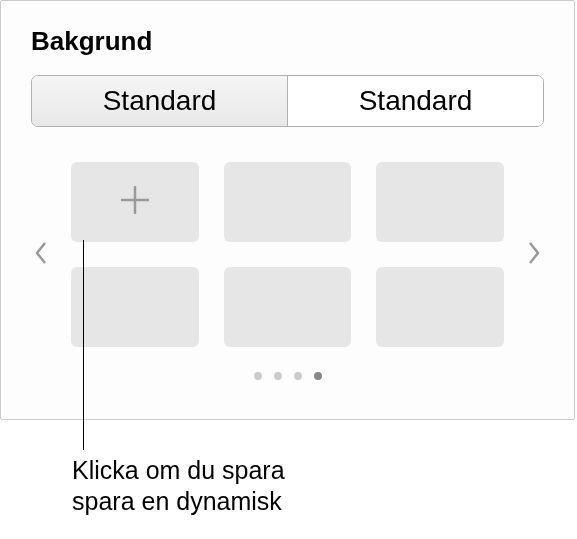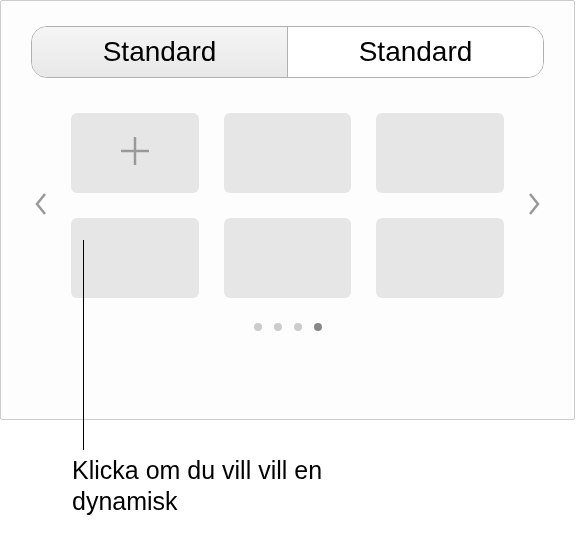--- a/index.html
+++ b/index.html
@@ -27,21 +27,21 @@
       font-size: 26px;
       font-weight: 600;
       color: #000;
       margin-bottom: 18px;
     }
     .segmented {
       display: flex;
       width: 100%;
       height: 52px;
       border: 1px solid #b0b0b0;
-      border-radius: 16px;
+      border-radius: 7px;
       overflow: hidden;
       margin-bottom: 35px;
     }
     .segment {
       flex: 1;
       display: flex;
       align-items: center;
       justify-content: center;
       font-size: 28px;
       cursor: pointer;
@@ -124,20 +124,21 @@
       font-size: 25px;
       color: #000;
       line-height: 1.25;
       max-width: 280px;
     }
   </style>
 </head>
 <body>
 
 <div class="panel">
+  <div class="title">Bakgrund</div>
 
   <div class="segmented">
     <div class="segment inactive">
       <span>Standard</span>
     </div>
     <div class="segment active">
       <span>Standard</span>
     </div>
   </div>
 
@@ -177,13 +178,13 @@
 
   <div class="dots">
     <div class="dot"></div>
     <div class="dot"></div>
     <div class="dot"></div>
     <div class="dot active"></div>
   </div>
 </div>
 
 <div class="callout-line"></div>
-<div class="callout-text">Klicka om du vill vill en dynamisk</div>
+<div class="callout-text">Klicka om du spara spara en dynamisk</div>
 
 </body></html>

